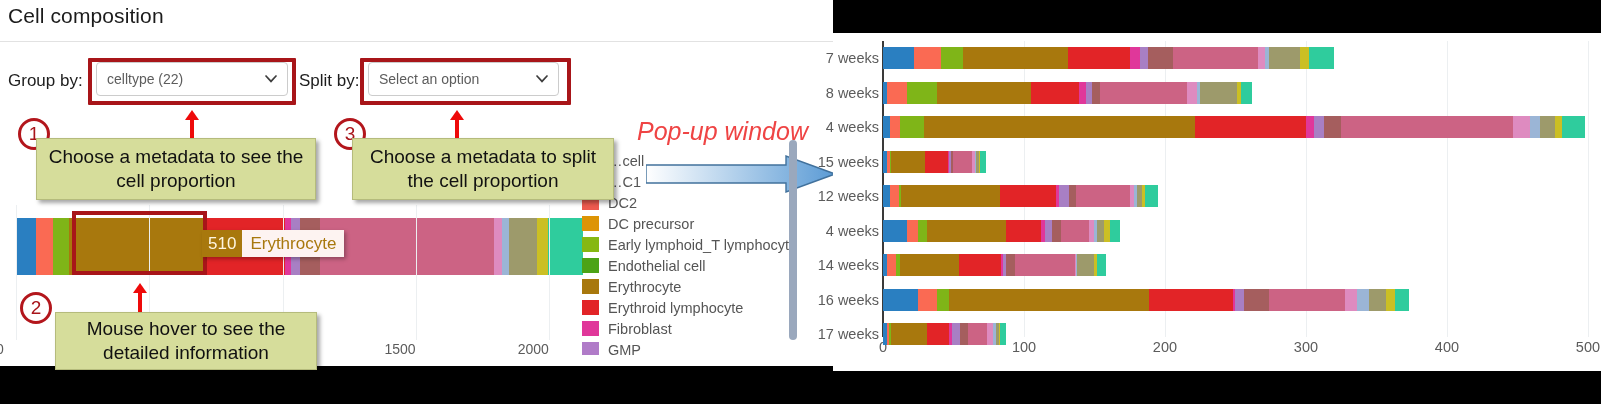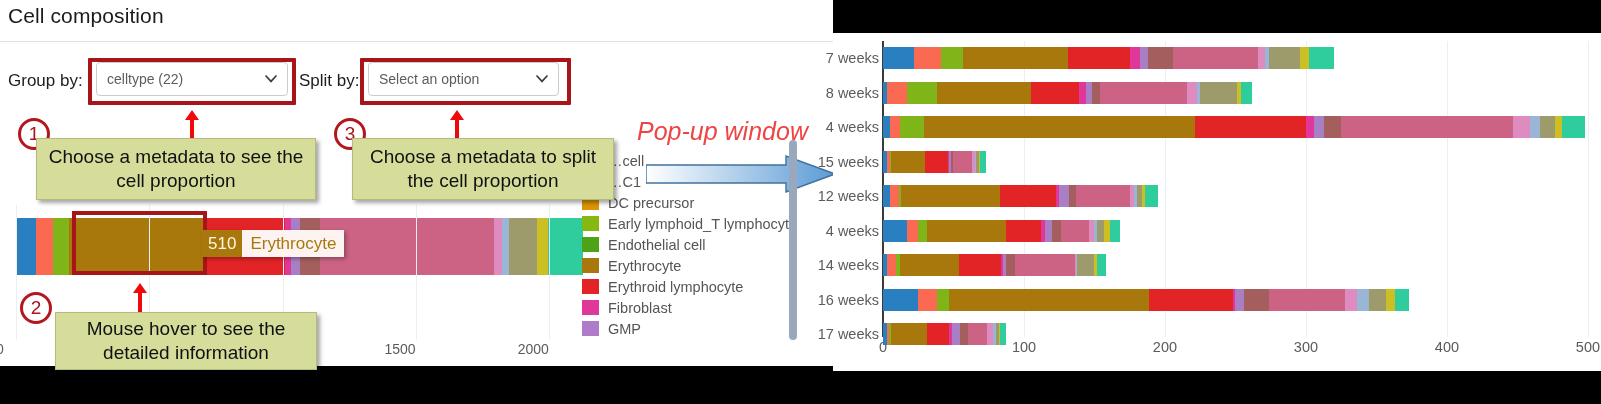--- a/index.html
+++ b/index.html
@@ -154,20 +154,24 @@
     </div>
 
     <div class="legend" id="legend">
         <div class="lgitem">
           <span class="lgsw" style="background: rgb(111, 155, 209);"></span>
           <span class="lgtxt">…cell</span>
         </div>
         <div class="lgitem">
           <span class="lgsw" style="background: rgb(232, 150, 138);"></span>
           <span class="lgtxt">…C1</span>
+        </div>
+        <div class="lgitem">
+          <span class="lgsw" style="background: rgb(237, 90, 79);"></span>
+          <span class="lgtxt">DC2</span>
         </div>
         <div class="lgitem">
           <span class="lgsw" style="background: rgb(221, 148, 5);"></span>
           <span class="lgtxt">DC precursor</span>
         </div>
         <div class="lgitem">
           <span class="lgsw" style="background: rgb(134, 184, 18);"></span>
           <span class="lgtxt">Early lymphoid_T lymphocyte</span>
         </div>
         <div class="lgitem">

